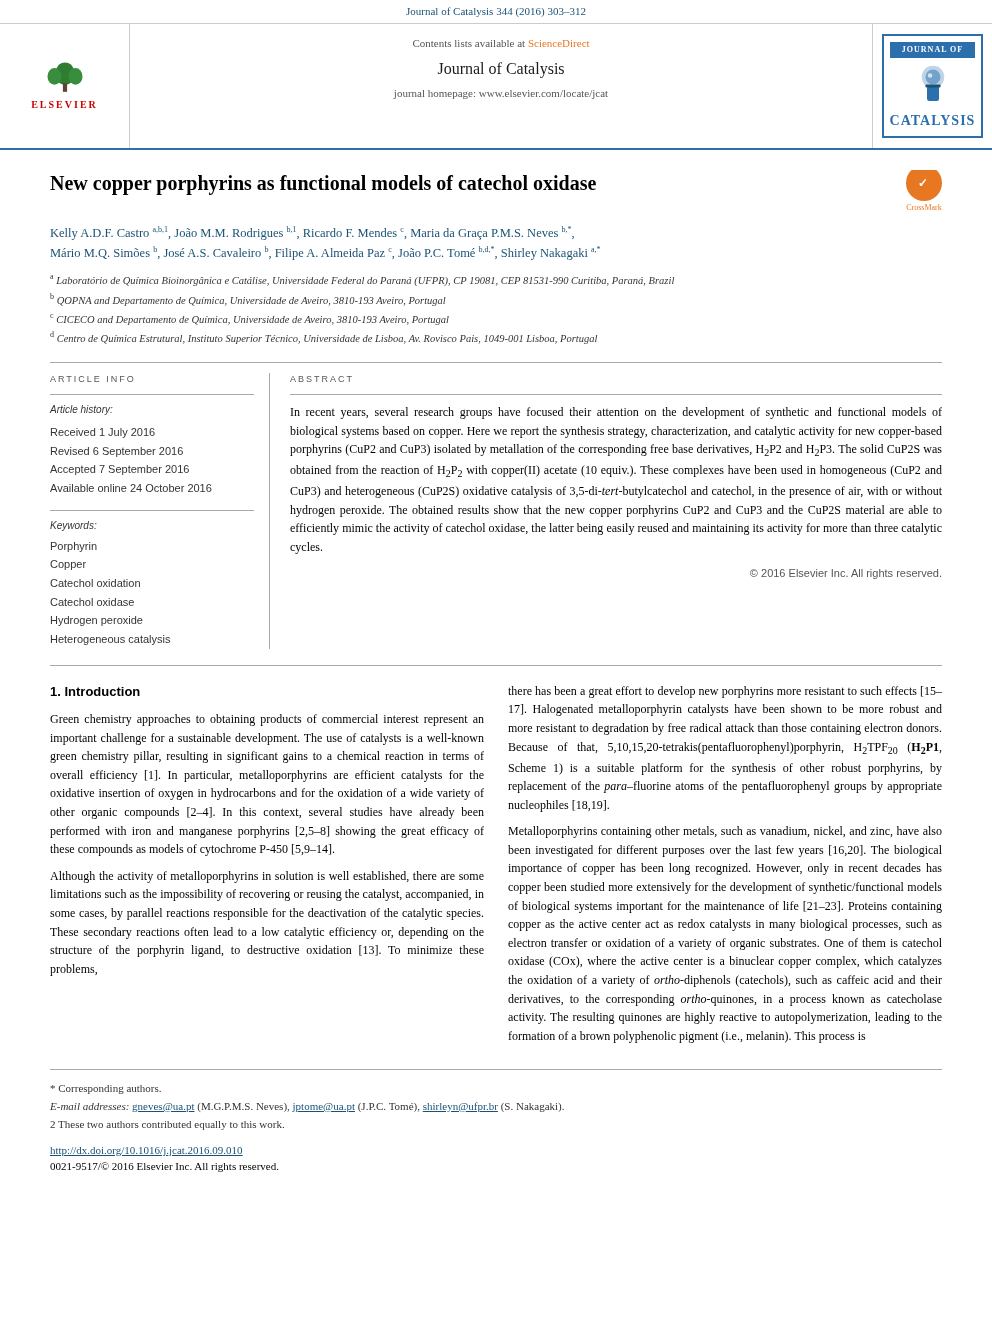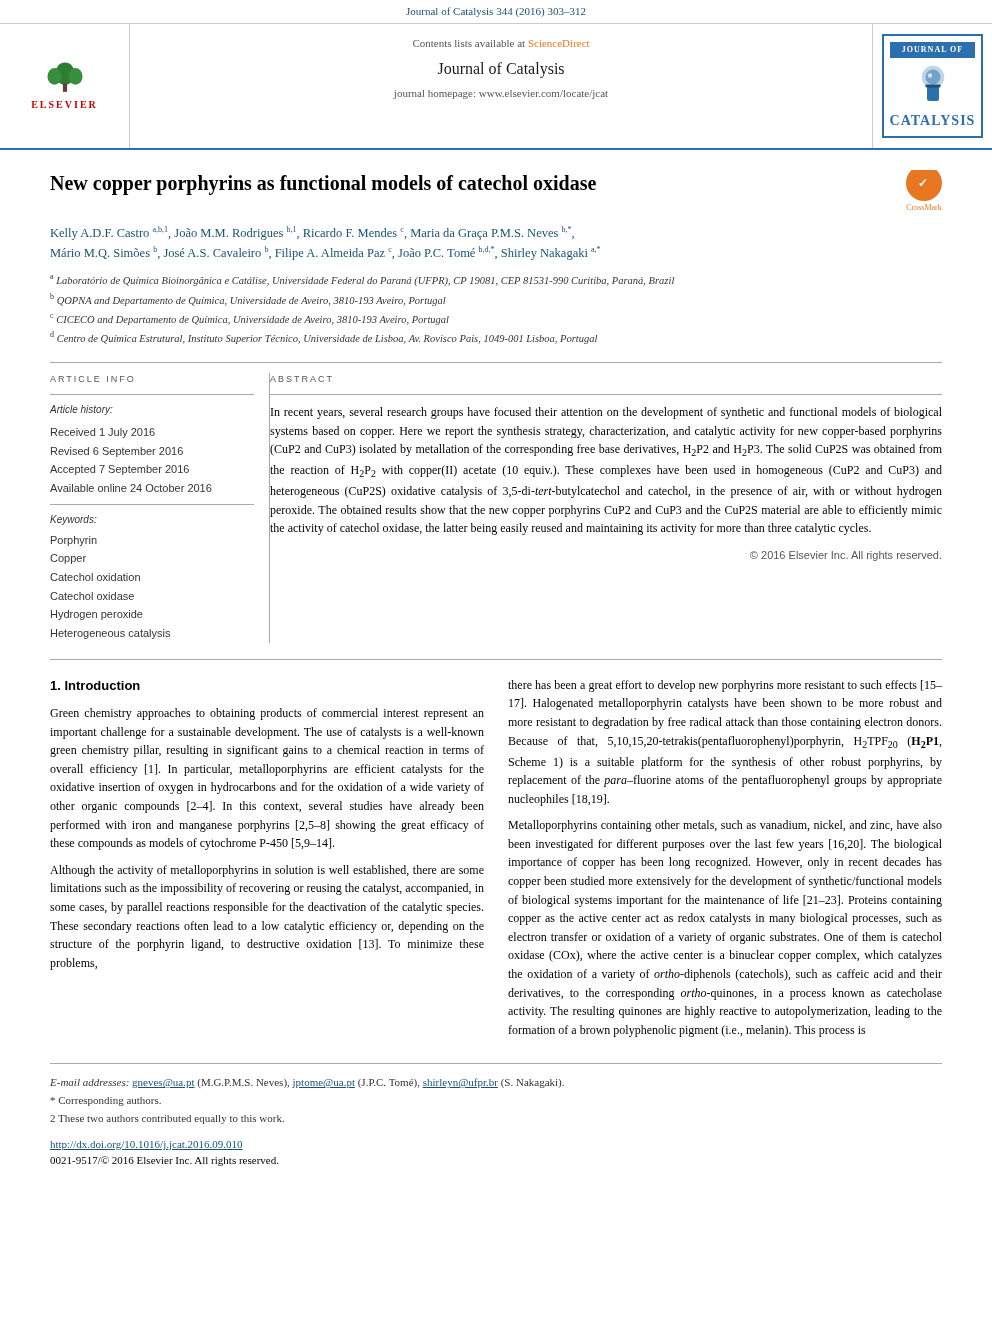--- a/index.html
+++ b/index.html
@@ -128,20 +128,21 @@
     }
     .affiliations {
       font-size: 10.5px;
       color: #333;
       margin-bottom: 16px;
       line-height: 1.5;
     }
     .affiliations p { margin-bottom: 2px; }
     .two-col {
       display: flex;
+      gap: 20px;
       margin-top: 10px;
       border-top: 1px solid #aaa;
       padding-top: 10px;
     }
     .left-col {
       width: 220px;
       min-width: 220px;
       border-right: 1px solid #aaa;
       padding-right: 15px;
     }
@@ -161,21 +162,21 @@
       font-size: 10px;
       font-style: italic;
       color: #333;
       margin-bottom: 6px;
       font-family: Arial, sans-serif;
     }
     .article-info-dates {
       font-size: 11px;
       color: #333;
       line-height: 1.7;
-      margin-bottom: 6px;
+      margin-bottom: 12px;
       font-family: Arial, sans-serif;
     }
     .keywords-label {
       font-size: 10px;
       font-style: italic;
       color: #333;
       margin-bottom: 4px;
       font-family: Arial, sans-serif;
     }
     .keywords-list {
@@ -372,24 +373,24 @@
           there has been a great effort to develop new porphyrins more resistant to such effects [15–17]. Halogenated metalloporphyrin catalysts have been shown to be more robust and more resistant to degradation by free radical attack than those containing electron donors. Because of that, 5,10,15,20-tetrakis(pentafluorophenyl)porphyrin, H<sub>2</sub>TPF<sub>20</sub> (<strong>H<sub>2</sub>P1</strong>, Scheme 1) is a suitable platform for the synthesis of other robust porphyrins, by replacement of the <em>para</em>–fluorine atoms of the pentafluorophenyl groups by appropriate nucleophiles [18,19].
         </p>
         <p>
           Metalloporphyrins containing other metals, such as vanadium, nickel, and zinc, have also been investigated for different purposes over the last few years [16,20]. The biological importance of copper has been long recognized. However, only in recent decades has copper been studied more extensively for the development of synthetic/functional models of biological systems important for the maintenance of life [21–23]. Proteins containing copper as the active center act as redox catalysts in many biological processes, such as electron transfer or oxidation of a variety of organic substrates. One of them is catechol oxidase (COx), where the active center is a binuclear copper complex, which catalyzes the oxidation of a variety of <em>ortho</em>-diphenols (catechols), such as caffeic acid and their derivatives, to the corresponding <em>ortho</em>-quinones, in a process known as catecholase activity. The resulting quinones are highly reactive to autopolymerization, leading to the formation of a brown polyphenolic pigment (i.e., melanin). This process is
         </p>
       </div>
     </div>
   </div>
 
   <div class="footnote-section">
+    <p>* Corresponding authors.</p>
     <p>
       <em>E-mail addresses:</em> <a href="#" style="color:#1a5276;">gneves@ua.pt</a> (M.G.P.M.S. Neves), <a href="#" style="color:#1a5276;">jptome@ua.pt</a> (J.P.C. Tomé), <a href="#" style="color:#1a5276;">shirleyn@ufpr.br</a> (S. Nakagaki).
     </p>
-    <p>* Corresponding authors.</p>
     <p>2  These two authors contributed equally to this work.</p>
   </div>
 
   <div class="doi-section">
     <a href="#" style="color:#1a5276;text-align:right;">http://dx.doi.org/10.1016/j.jcat.2016.09.010</a><br>
     <span>0021-9517/© 2016 Elsevier Inc. All rights reserved.</span>
   </div>
 
 </div>
 

